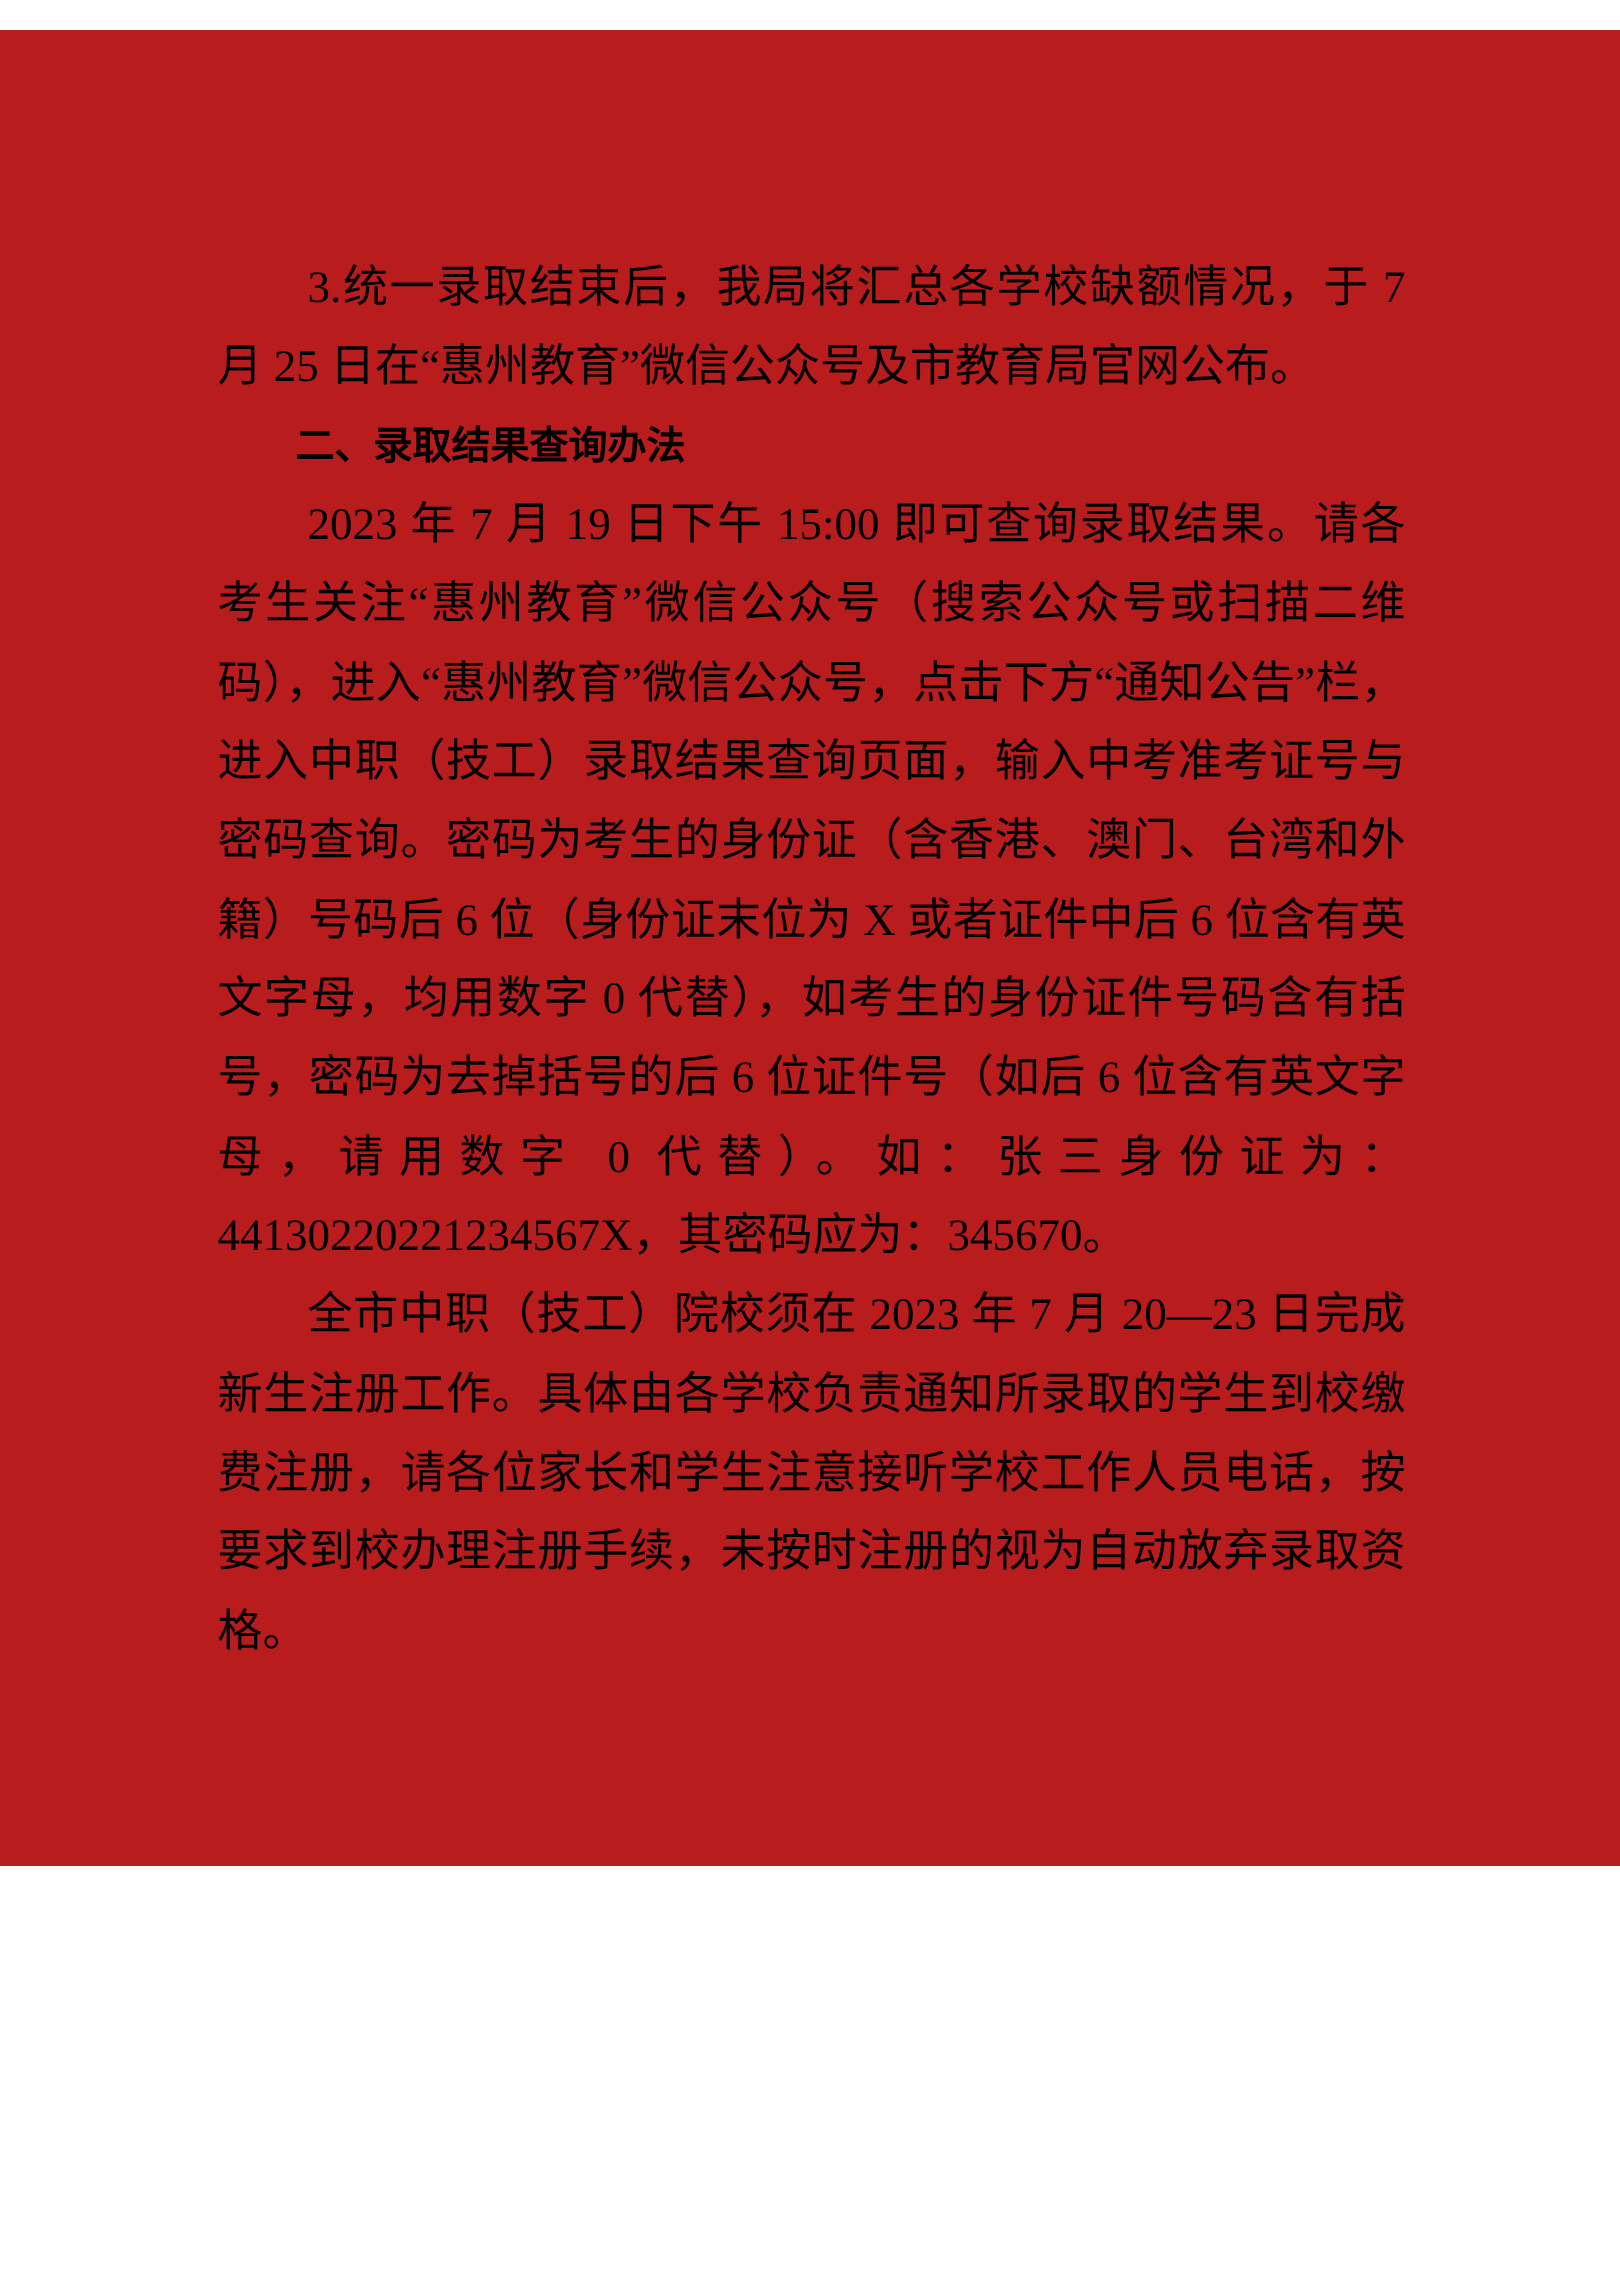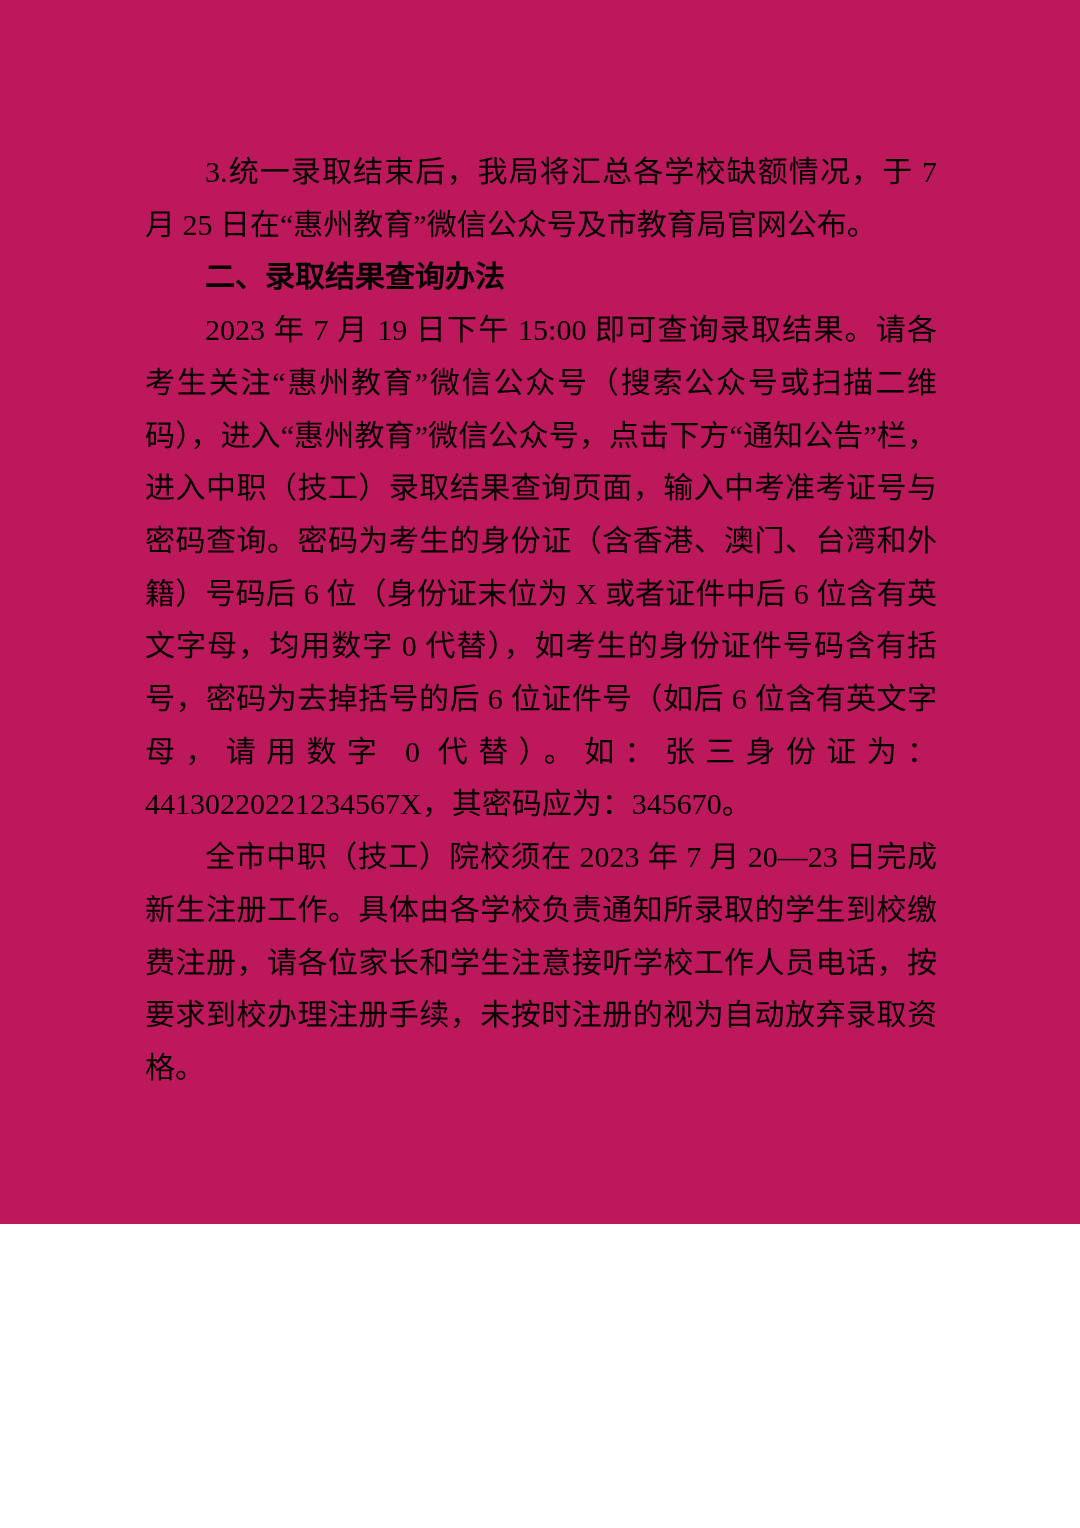--- a/index.html
+++ b/index.html
@@ -7,24 +7,25 @@
     margin: 0;
     padding: 0;
     background: #ffffff;
   }
 
   
   .page {
     position: relative;
     width: 1080px;
     height: 1224px;
-    background: #be185d;
+    background: #b91c1c;
     overflow: hidden;
     color: #000000;
     font-family: "Liberation Serif", "DejaVu Serif", serif;
+    margin-top: 20px;
   }
 
   
   .content {
     position: absolute;
     left: 145px;
     top: 146px;
     width: 792px;
   }
 
@@ -36,21 +37,21 @@
     text-justify: inter-ideograph;
     text-indent: 2em;
     font-family: "Liberation Serif", "DejaVu Serif", serif;
     font-weight: normal;
     color: #000000;
   }
 
   
   .section-heading {
     margin: 0;
-    font-size: 30px;
+    font-size: 26px;
     line-height: 52.7px;
     text-indent: 2em;
     font-weight: bold;
     font-family: "Liberation Sans", "DejaVu Sans", sans-serif;
     color: #000000;
   }
 
   
   .footer {
     position: absolute;

